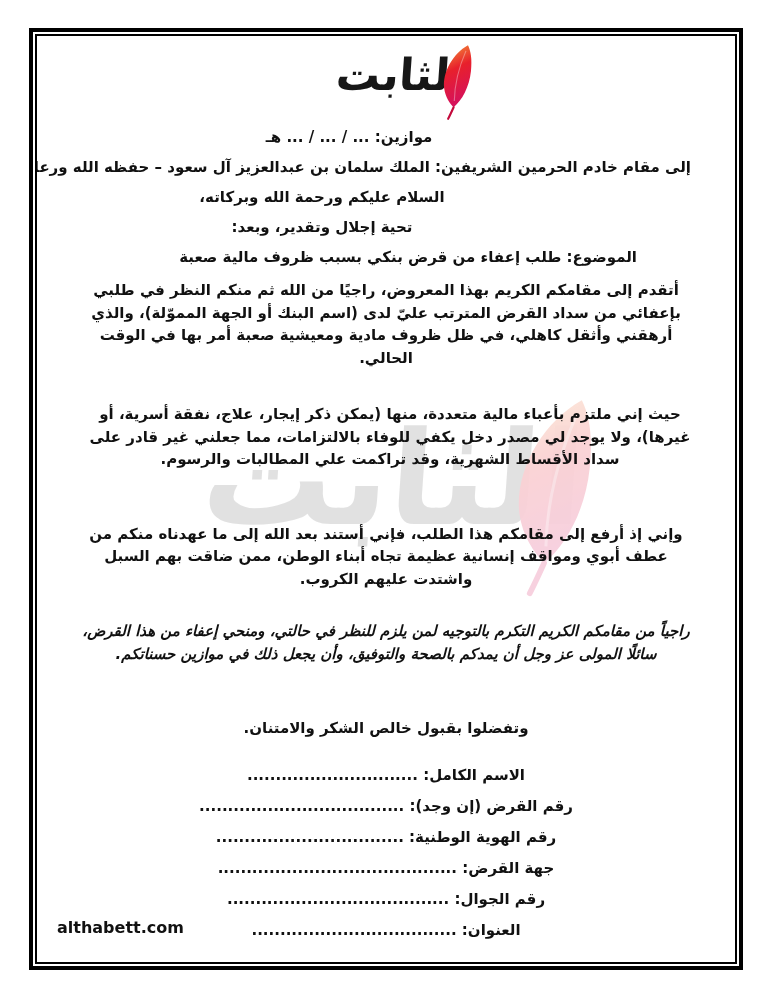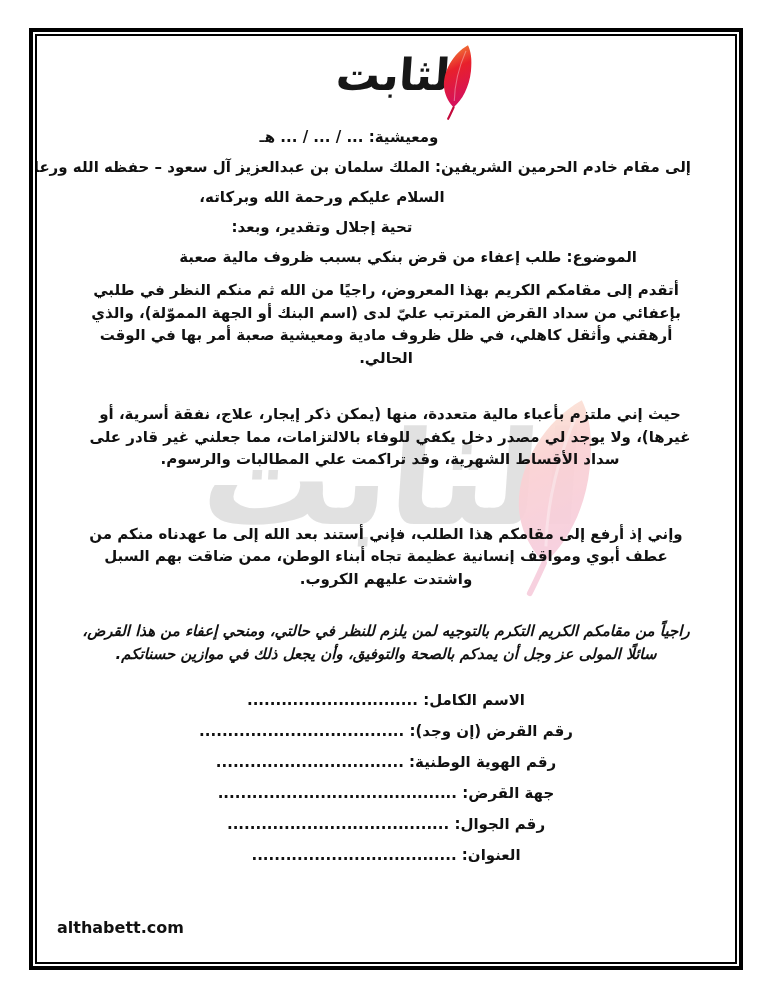--- a/index.html
+++ b/index.html
@@ -148,30 +148,31 @@
                   <stop offset="1" stop-color="#d6125a"></stop>
                 </linearGradient>
               </defs>
               <path d="M40 2 C20 16 8 44 13 66 C16 78 23 86 29 91 C40 80 48 60 48 38 C48 21 45 10 40 2 Z" fill="url(#fg1)"></path>
               <path d="M29 91 C27 97 25 103 23 108" stroke="#c40a3c" stroke-width="3" fill="none" stroke-linecap="round"></path>
               <path d="M38 10 C31 32 27 58 29 82" stroke="#ffffff" stroke-opacity="0.35" stroke-width="1.6" fill="none"></path>
             </svg>
           </div>
         </div>
 
-        <div class="line mt-20 sh-37">ومعيشية: ... / ... / ... هـ</div>
+        <div class="line mt-20 sh-37">موازين: ... / ... / ... هـ</div>
         <div class="line mt-11">إلى مقام خادم الحرمين الشريفين: الملك سلمان بن عبدالعزيز آل سعود – حفظه الله ورعاه</div>
         <div class="line mt-11 sh-64">السلام عليكم ورحمة الله وبركاته،</div>
         <div class="line mt-11 sh-64">تحية إجلال وتقدير، وبعد:</div>
         <div class="line mt-11 sh-54">الموضوع: طلب إعفاء من قرض بنكي بسبب ظروف مالية صعبة</div>
 
         <p class="para mt-12">أتقدم إلى مقامكم الكريم بهذا المعروض، راجيًا من الله ثم منكم النظر في طلبي بإعفائي من سداد القرض المترتب عليّ لدى (اسم البنك أو الجهة المموّلة)، والذي أرهقني وأثقل كاهلي، في ظل ظروف مادية ومعيشية صعبة أمر بها في الوقت الحالي.</p>
         <p class="para mt-34">حيث إني ملتزم بأعباء مالية متعددة، منها (يمكن ذكر إيجار، علاج، نفقة أسرية، أو غيرها)، ولا يوجد لي مصدر دخل يكفي للوفاء بالالتزامات، مما جعلني غير قادر على سداد الأقساط الشهرية، وقد تراكمت علي المطالبات والرسوم.</p>
         <p class="para mt-40">وإني إذ أرفع إلى مقامكم هذا الطلب، فإني أستند بعد الله إلى ما عهدناه منكم من عطف أبوي ومواقف إنسانية عظيمة تجاه أبناء الوطن، ممن ضاقت بهم السبل واشتدت عليهم الكروب.</p>
         <p class="para mt-42">راجياً من مقامكم الكريم التكرم بالتوجيه لمن يلزم للنظر في حالتي، ومنحي إعفاء من هذا القرض، سائلًا المولى عز وجل أن يمدكم بالصحة والتوفيق، وأن يجعل ذلك في موازين حسناتكم.</p>
+        <p class="para mt-40">وتفضلوا بقبول خالص الشكر والامتنان.</p>
 
         <div class="fields">
           <div class="field">
             <span>الاسم الكامل:</span>
             <span class="dots">..............................</span>
           </div>
           <div class="field">
             <span>رقم القرض (إن وجد):</span>
             <span class="dots">....................................</span>
           </div>

